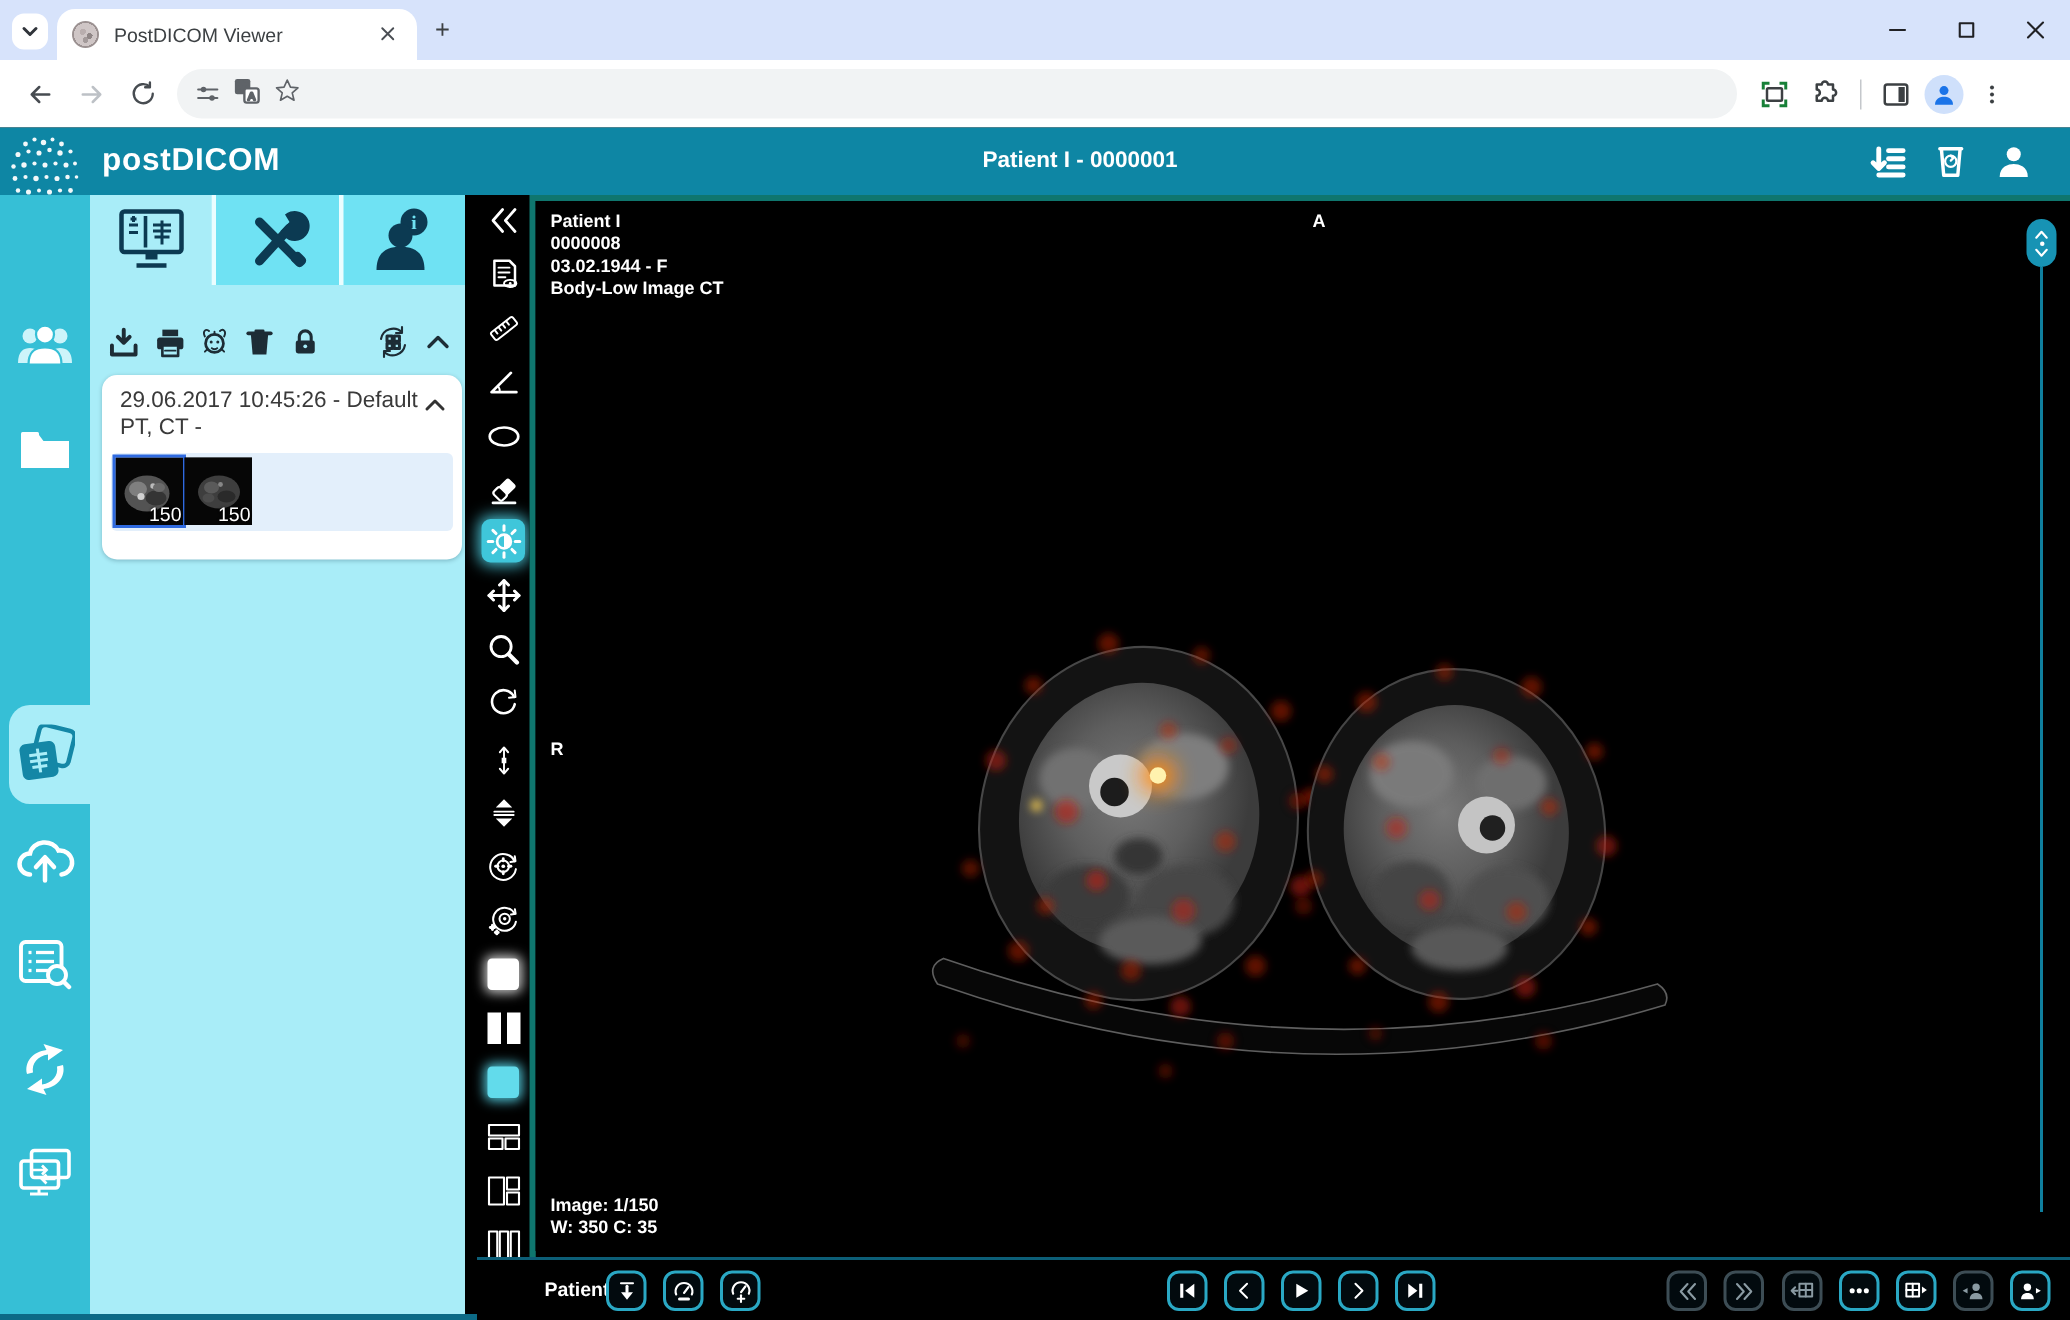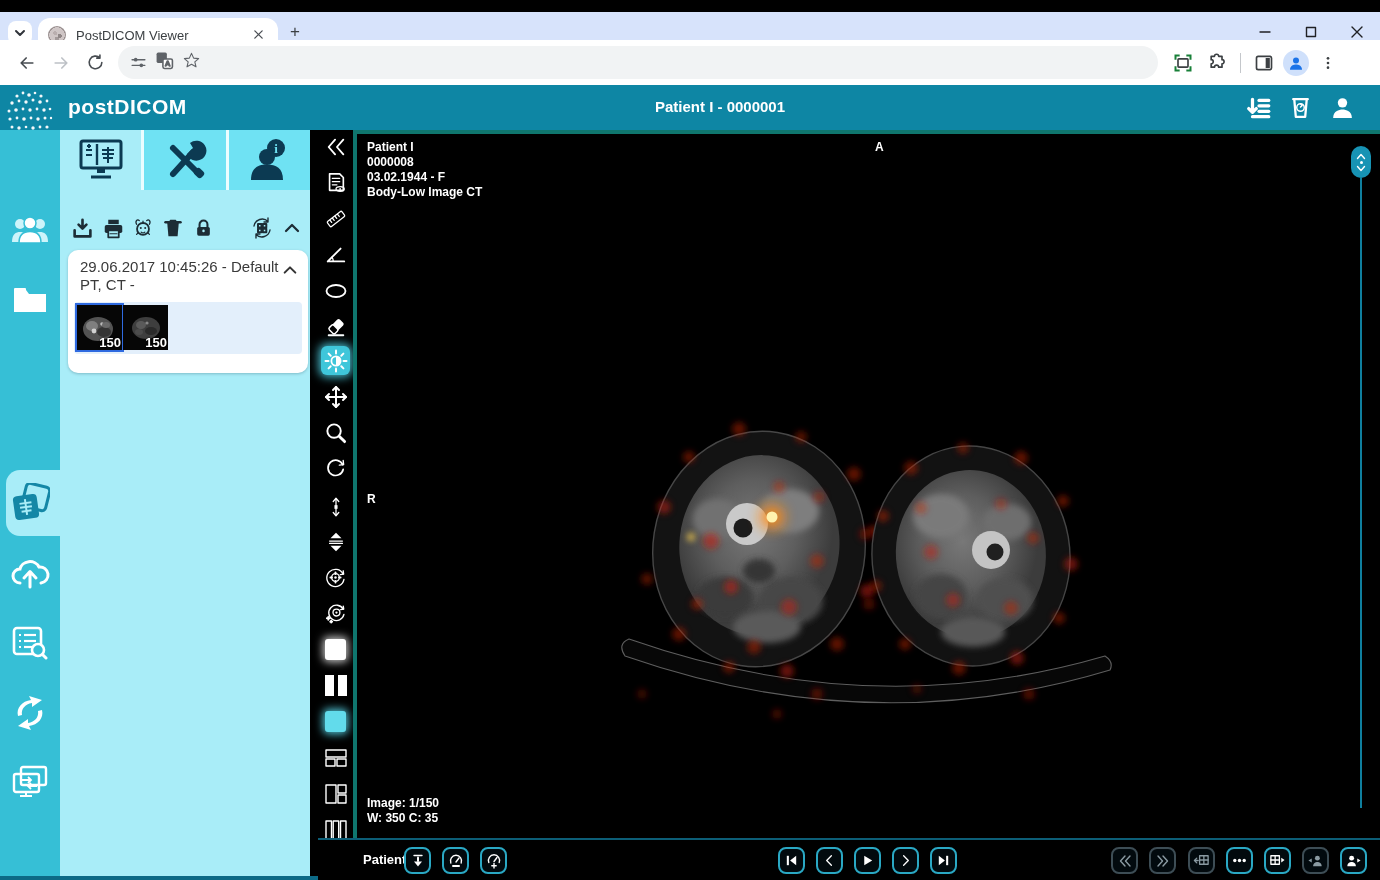--- a/index.html
+++ b/index.html
@@ -1,21 +1,21 @@
 <!DOCTYPE html>
 <html><head>
 <meta charset="utf-8">
 <style>
   * { margin:0; padding:0; box-sizing:border-box; }
   html,body { width:1380px; height:880px; overflow:hidden; font-family:"Liberation Sans", sans-serif; }
   #root { position:relative; width:1380px; height:880px; background:#000; }
   .abs { position:absolute; }
 
   
-  .tabstrip { left:0; top:0; width:1380px; height:40px; background:#d7e3fb;margin-top:12px; }
+  .tabstrip { left:0; top:0; width:1380px; height:40px; background:#d7e3fb; }
   .tab-chevron-btn { left:8px; top:9px; width:24px; height:24px; background:#fff; border-radius:8px; display:flex; align-items:center; justify-content:center; color:#30343a; font-size:12px; cursor:pointer; }
   .browser-tab { left:38px; top:6px; width:240px; height:34px; background:#fff; border-radius:12px 12px 0 0; display:flex; align-items:center; padding:0 10px; }
   .favicon { width:18px; height:18px; border-radius:50%; background:radial-gradient(circle at 40% 40%, #b9aeae 0 2px, transparent 2px), radial-gradient(circle at 65% 55%, #8f8686 0 2px, transparent 2px), radial-gradient(circle at 50% 70%, #a39a9a 0 2px, transparent 2px), radial-gradient(circle, #cfc6c6 60%, #9b9191 61%); margin-right:10px; flex:0 0 auto; }
   .tab-title { font-size:13px; color:#3c4043; flex:1; white-space:nowrap; overflow:hidden; }
   .tab-close { color:#4a4e54; font-size:14px; padding:2px 4px; cursor:pointer; }
   .newtab-btn { left:290px; top:10px; font-size:17px; color:#3c4043; cursor:pointer; }
   .win-controls { right:0; top:0; height:40px; display:flex; }
   .win-btn { width:46px; height:40px; display:flex; align-items:center; justify-content:center; color:#202124; font-size:13px; cursor:pointer; }
   .addressbar { left:0; top:40px; width:1380px; height:45px; background:#fff; display:flex; align-items:center; }
   .nav-ic { width:34px; height:34px; display:flex; align-items:center; justify-content:center; color:#474c51; cursor:pointer; flex:0 0 auto; }
@@ -47,21 +47,21 @@
   .ptab.active { background:#a9edf8; }
   .ptab.sep { border-left:3px solid #ebfdff; }
   .ptoolbar { position:absolute; left:0; top:85px; width:250px; height:30px; }
   .ptool { position:absolute; top:0; width:26px; height:26px; display:flex; align-items:center; justify-content:center; color:#1d2d36; cursor:pointer; }
   .series-card { position:absolute; left:8px; top:120px; width:240px; height:123px; background:#fff; border-radius:10px; box-shadow:0 1px 3px rgba(0,40,60,.25); }
   .series-title { position:absolute; left:12px; top:8px; width:200px; font-size:15px; color:#3a3a3a; line-height:1.22; }
   .series-collapse { position:absolute; right:10px; top:12px; color:#333; cursor:pointer; }
   .thumbstrip { position:absolute; left:6px; top:52px; width:228px; height:52px; background:#e3effb; border-radius:4px; }
   .thumb { position:absolute; top:3px; width:45px; height:45px; background:#000; cursor:pointer; }
   .thumb.selected { outline:2px solid #2f6ae0; }
-  .thumb-count { position:absolute; right:1px; bottom:0; color:#fff; font-size:13px; font-weight:bold; text-shadow:0 0 2px #000, 1px 1px 0 #000; }
+  .thumb-count { position:absolute; right:1px; bottom:0; color:#fff; font-size:13px; font-weight:normal; text-shadow:0 0 2px #000, 1px 1px 0 #000; }
 
   
   .toolstrip { left:318px; top:130px; width:35px; height:750px; background:#000; }
   .vtool { position:absolute; left:3px; width:29px; height:29px; display:flex; align-items:center; justify-content:center; color:#fff; cursor:pointer; border-radius:6px; }
   .vtool.active { background:#3fc6da; box-shadow:0 0 10px 2px rgba(80,215,235,.9); }
   .sq-white { width:21px; height:21px; background:#fff; border-radius:3px; box-shadow:0 0 8px 2px rgba(255,255,255,.8); }
   .sq-cyan { width:21px; height:21px; background:#62dbeb; border-radius:3px; box-shadow:0 0 8px 2px rgba(90,220,240,.9); }
   .bars2 { display:flex; gap:4px; }
   .bars2 div { width:9px; height:21px; background:#fff; }
 

